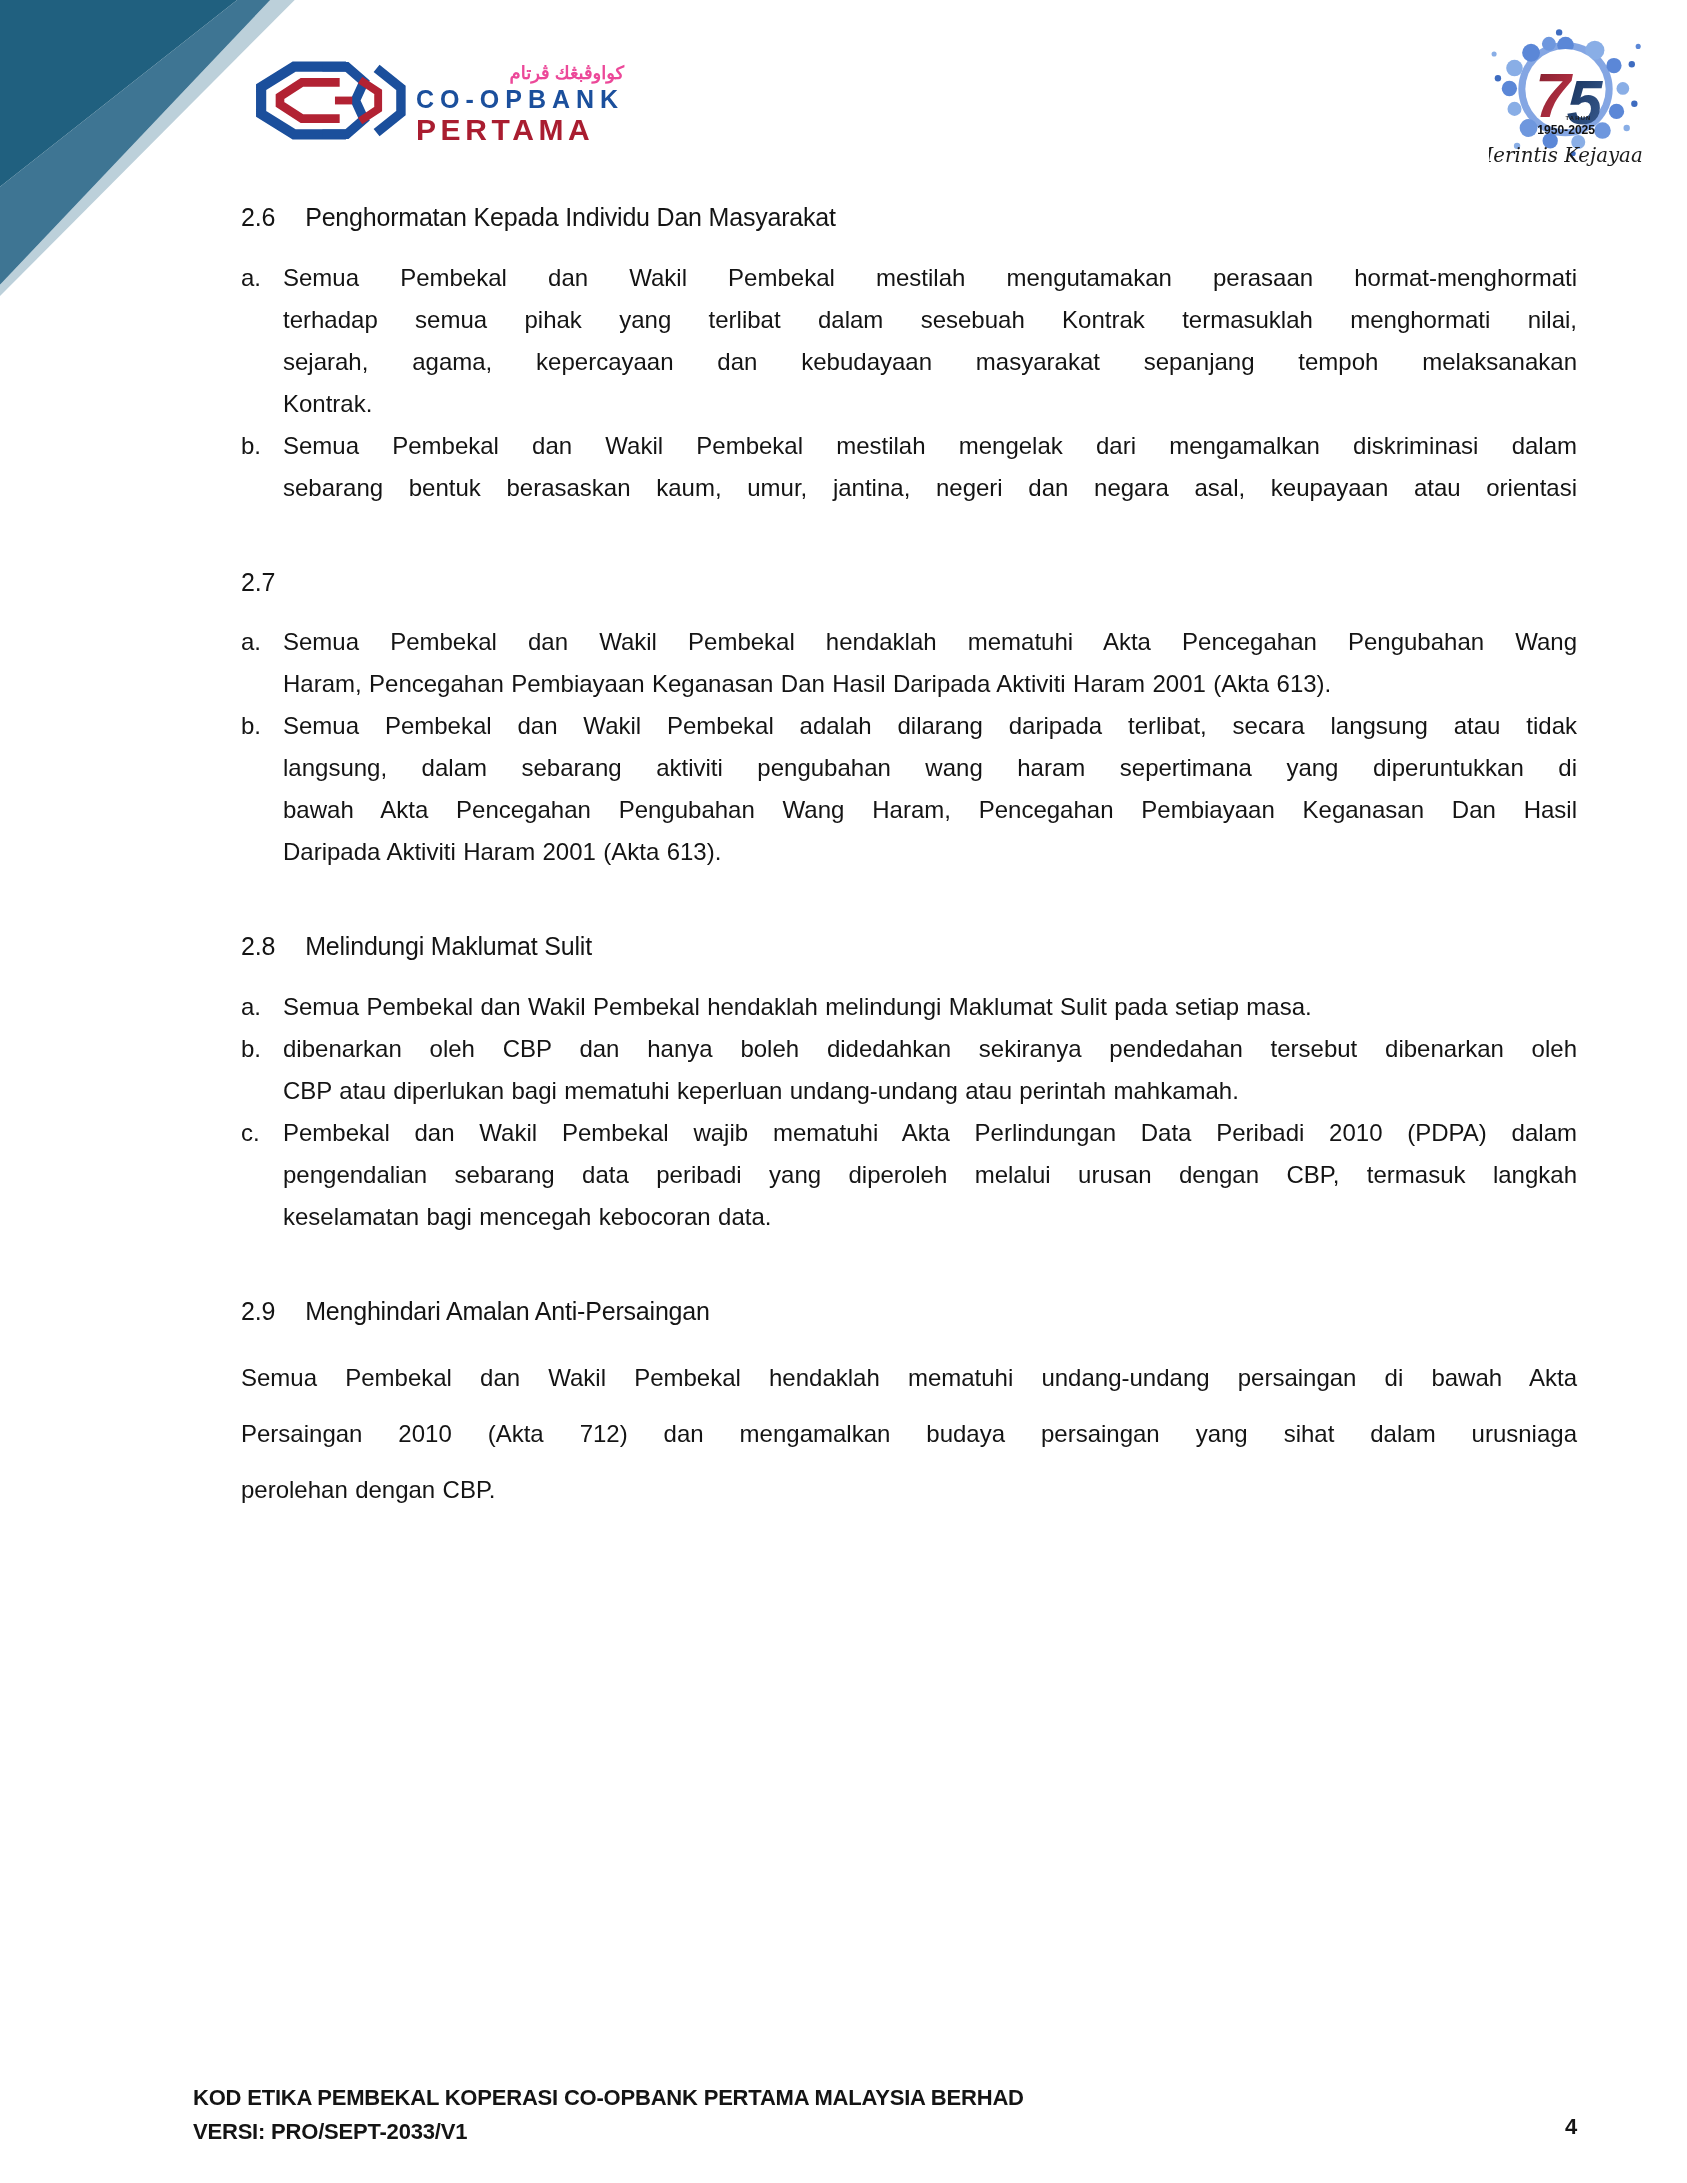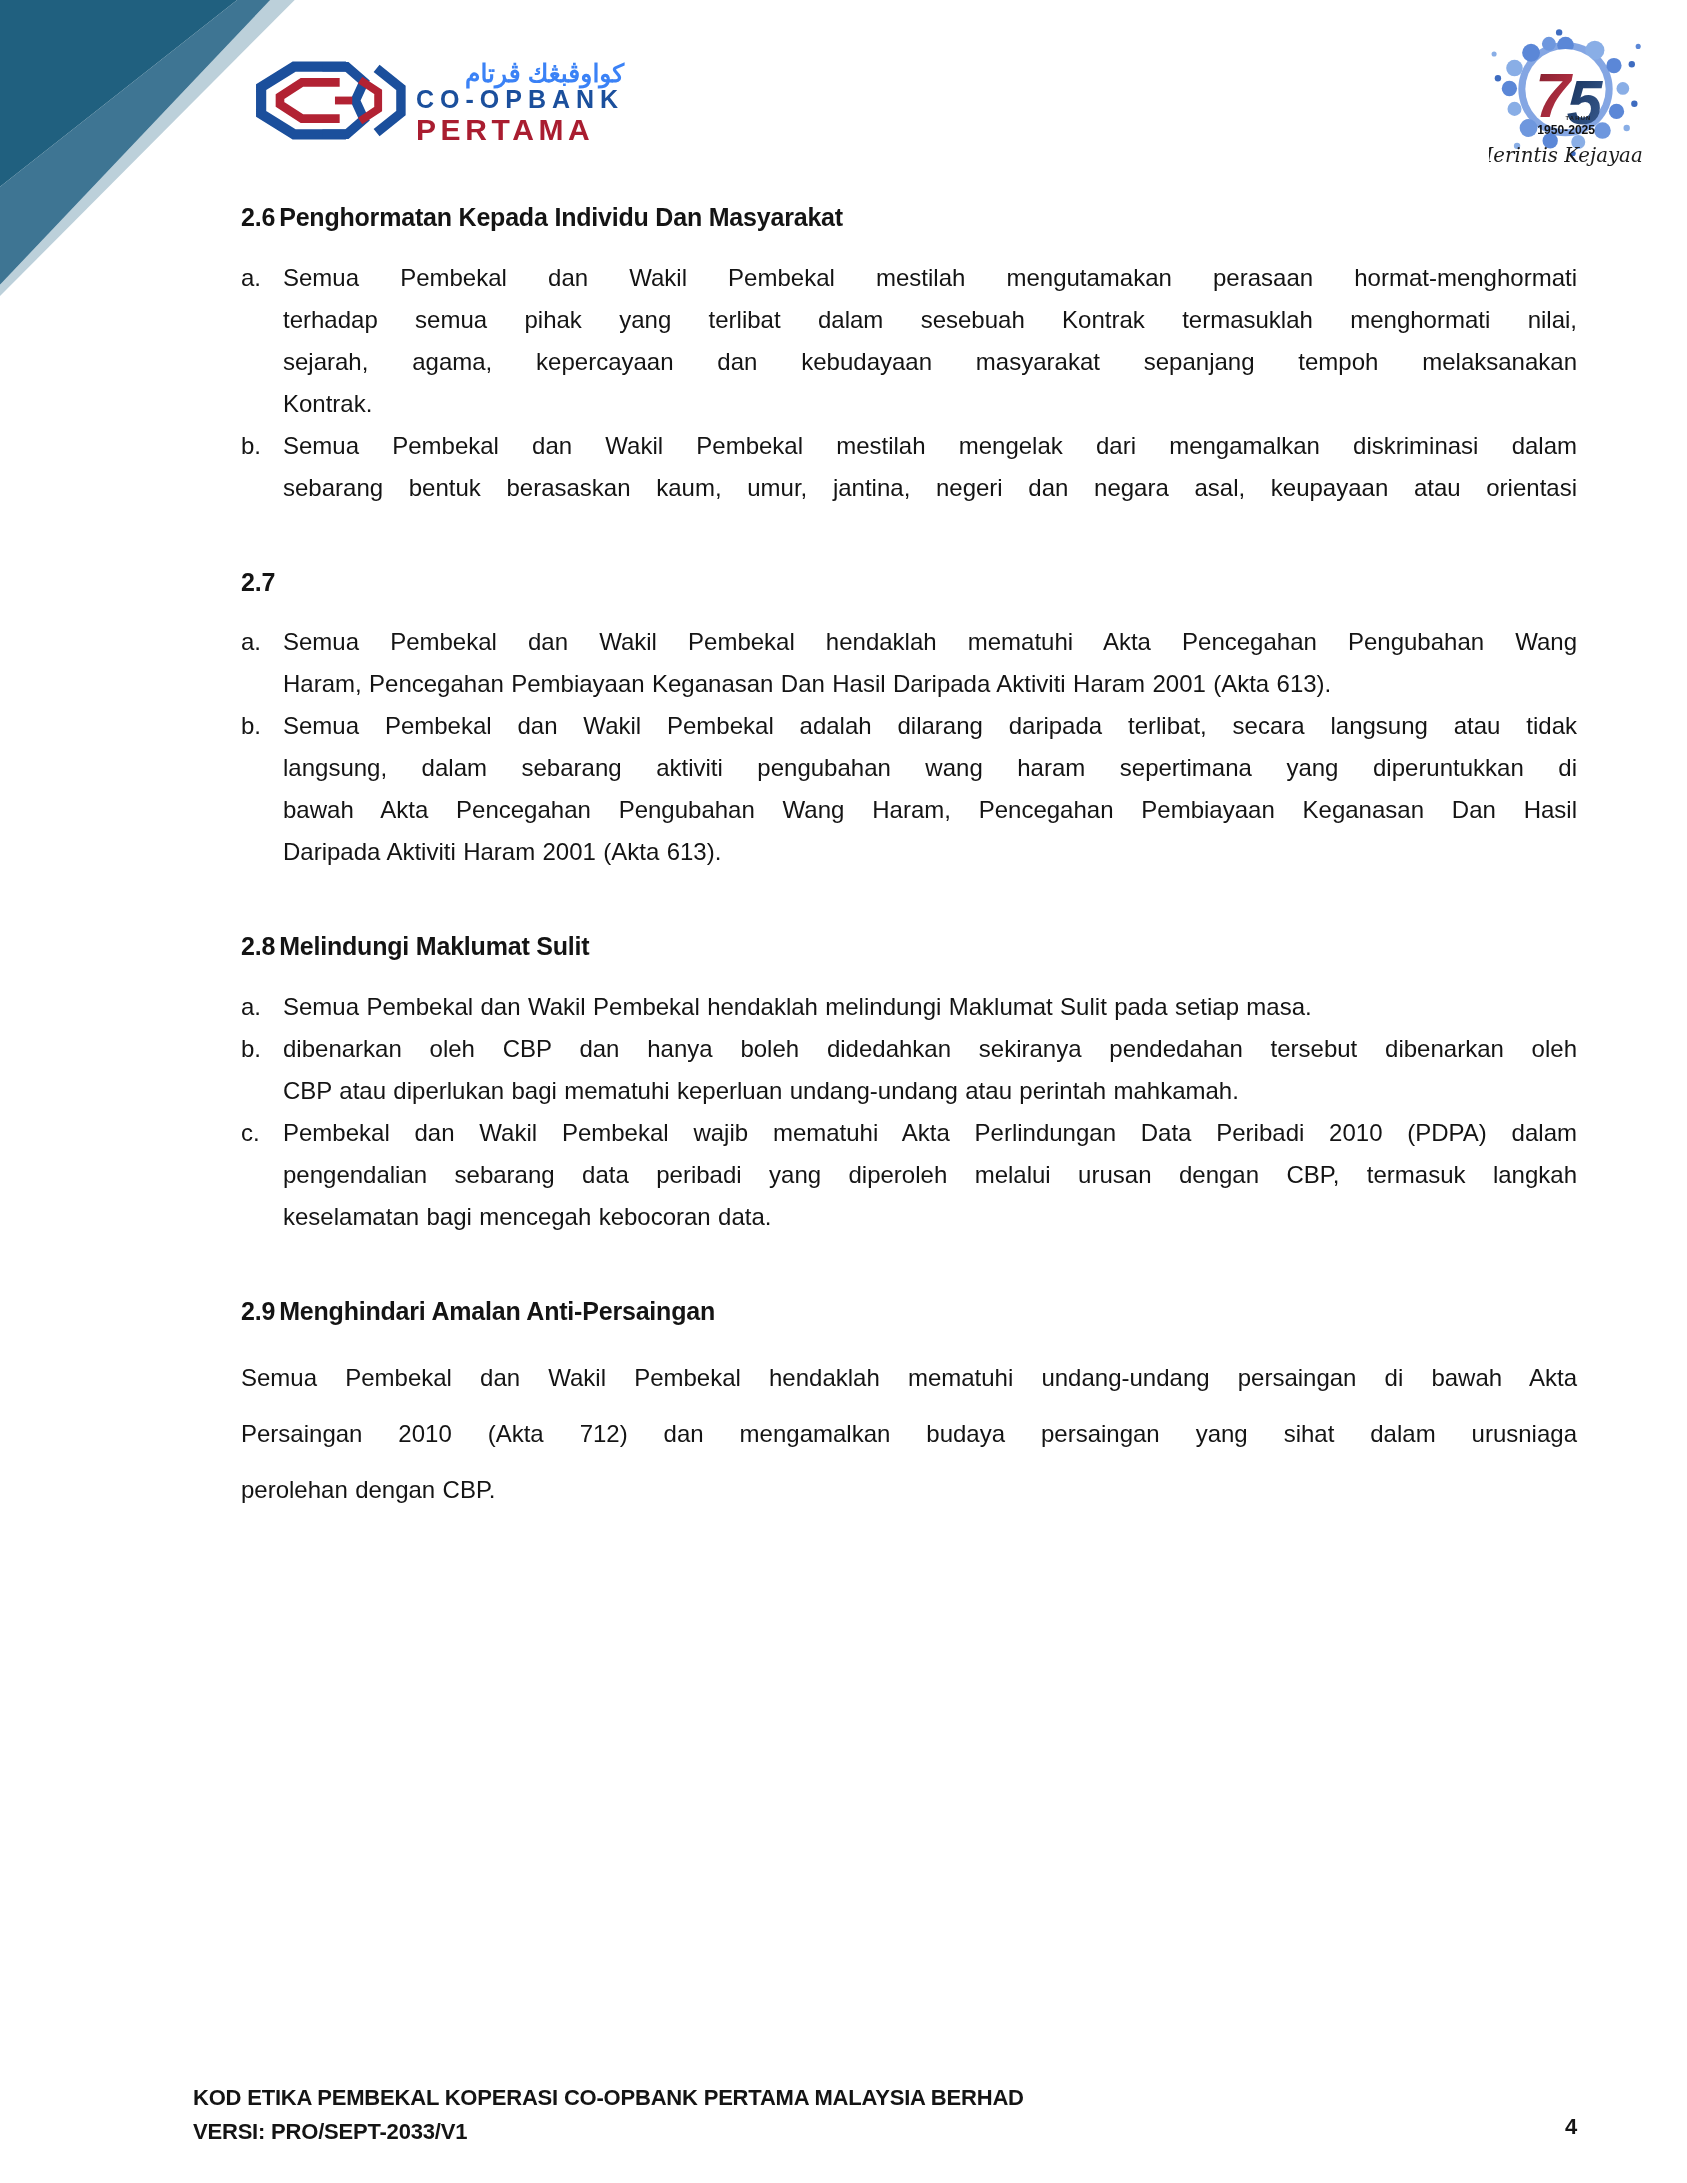--- a/index.html
+++ b/index.html
@@ -12,31 +12,31 @@
     color:#141414;
     overflow:hidden;
     margin:0 auto;
   }
   
   .corner-svg { position:absolute; left:0; top:0; width:298px; height:298px; }
   
   .brand { position:absolute; left:247px; top:61px; display:flex; }
   .emblem-svg { width:161px; height:79px; }
   .brand-text { margin-left:8px; padding-top:0px; }
-  .jawi { font-size:25px; line-height:24px; color:#3b82f6; font-weight:bold; letter-spacing:0.7px; }
+  .jawi { font-size:18px; line-height:24px; color:#ec4899; font-weight:bold; letter-spacing:0.7px; }
   .coopbank { font-size:25px; line-height:28px; font-weight:bold; color:#1b4f9c; letter-spacing:6px; white-space:nowrap; }
   .pertama { font-size:30px; line-height:34px; font-weight:bold; color:#a91d30; letter-spacing:4.6px; white-space:nowrap; }
   
   .anniv { position:absolute; left:1489px; top:26.5px; width:153px; height:144px; }
   .anniv svg { width:100%; height:100%; }
   
   .content { position:absolute; left:241px; top:196px; width:1336px; }
   .sec { margin-top:52px; }
   .sec:first-child { margin-top:0; }
-  .sec-heading { display:flex; gap:4px; font-size:25px; font-weight:bold; line-height:42px; margin-bottom:18.5px; letter-spacing:-0.2px; }
+  .sec-heading { display:flex; gap:30px; font-size:25px; font-weight:normal; line-height:42px; margin-bottom:18.5px; letter-spacing:-0.2px; }
   .item { display:flex; }
   .item-label { width:42px; flex:none; font-size:24px; line-height:42px; }
   .item-lines { flex:1; min-width:0; }
   .tline { font-size:24px; line-height:42px; text-align:justify; text-align-last:justify; word-spacing:0.7px; }
   .tline.final { text-align-last:left; }
   .para { margin-top:16px; }
   .para .tline { line-height:56px; }
   
   .footer { position:absolute; left:193px; top:2081px; font-weight:bold; font-size:22px; line-height:34px; letter-spacing:-0.2px; }
   .page-num { position:absolute; left:1565px; top:2114px; font-weight:bold; font-size:22px; }

